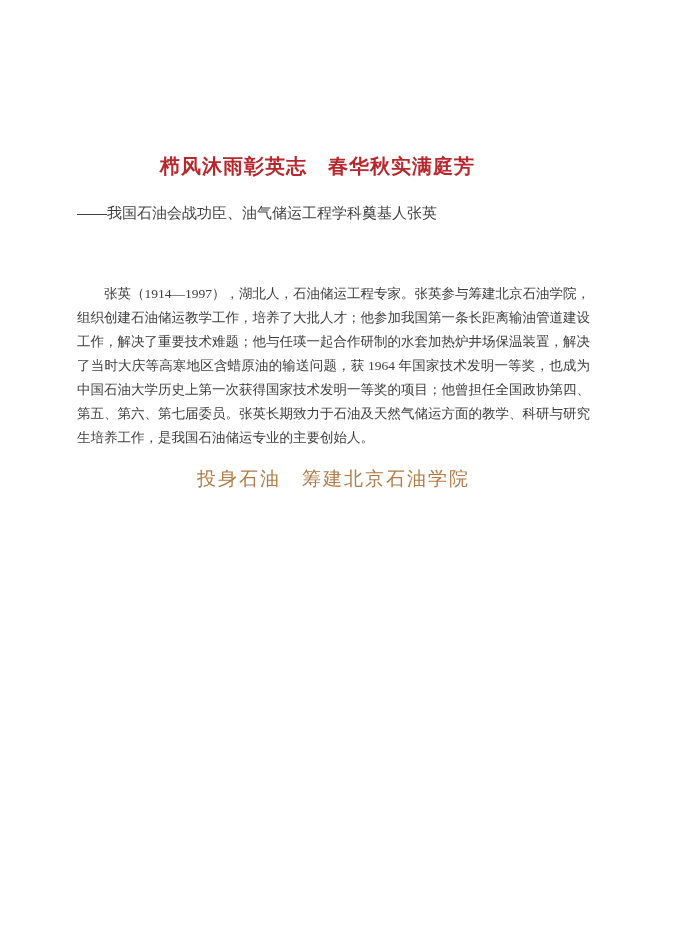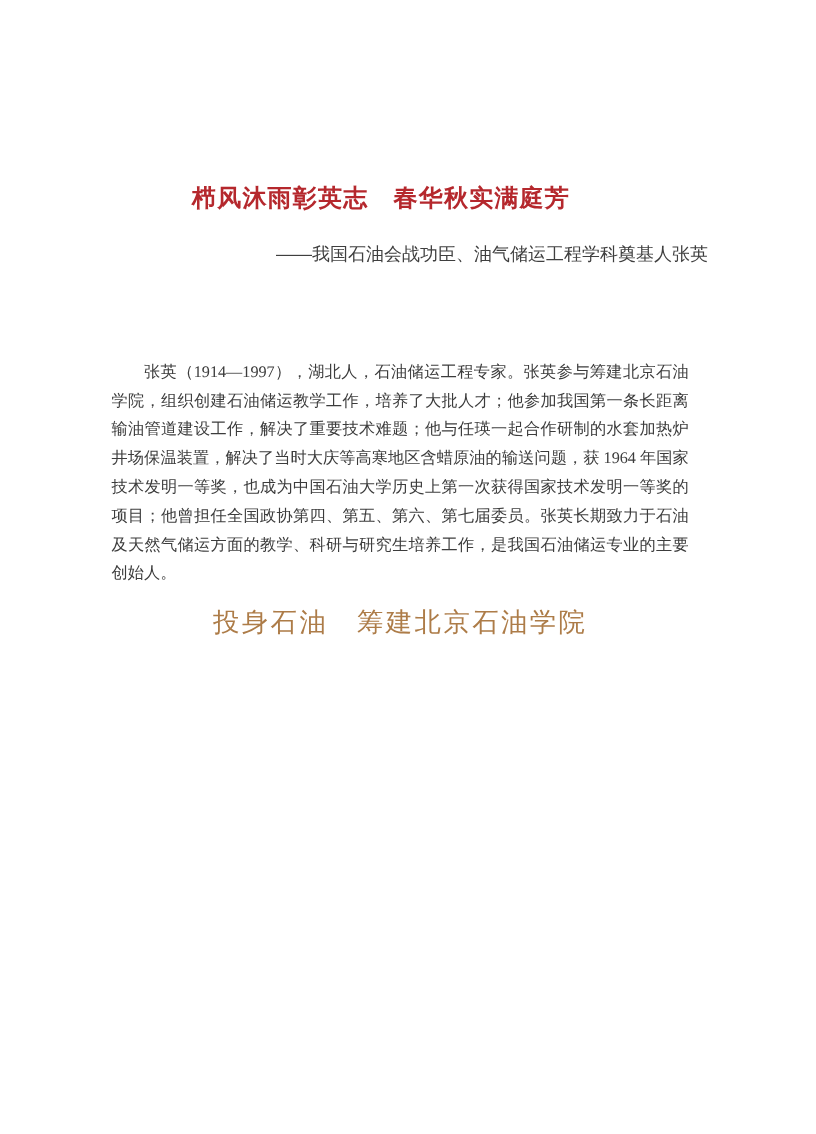--- a/index.html
+++ b/index.html
@@ -28,50 +28,50 @@
     font-weight: bold;
     color: #b5282d;
     letter-spacing: 1px;
     white-space: nowrap;
   }
   .subtitle {
     position: absolute;
     top: 203px;
     left: 77px;
     width: 513px;
-    text-align: right;
+    text-align: left;
     font-family: "Liberation Sans", "DejaVu Sans", sans-serif;
     font-size: 15px;
     line-height: 20px;
     color: #3f3f3f;
     white-space: nowrap;
   }
   .content {
     position: absolute;
     top: 282px;
     left: 77px;
     width: 513px;
   }
   .content p {
-    margin: 16px;
+    margin: 0;
     font-size: 13.5px;
     line-height: 24px;
     text-align: justify;
     text-justify: inter-ideograph;
     text-indent: 2em;
     color: #3a3a3a;
   }
   .content p.intro {
     color: #3c3c3c;
   }
   .section-heading {
     margin: 16px 0 18px 0;
     text-align: center;
     font-family: "Liberation Serif", "DejaVu Serif", serif;
-    font-size: 22px;
+    font-size: 19px;
     line-height: 25px;
     font-weight: normal;
     color: #ad7c48;
     letter-spacing: 2px;
     white-space: nowrap;
   }
 </style>
 </head>
 <body>
 

